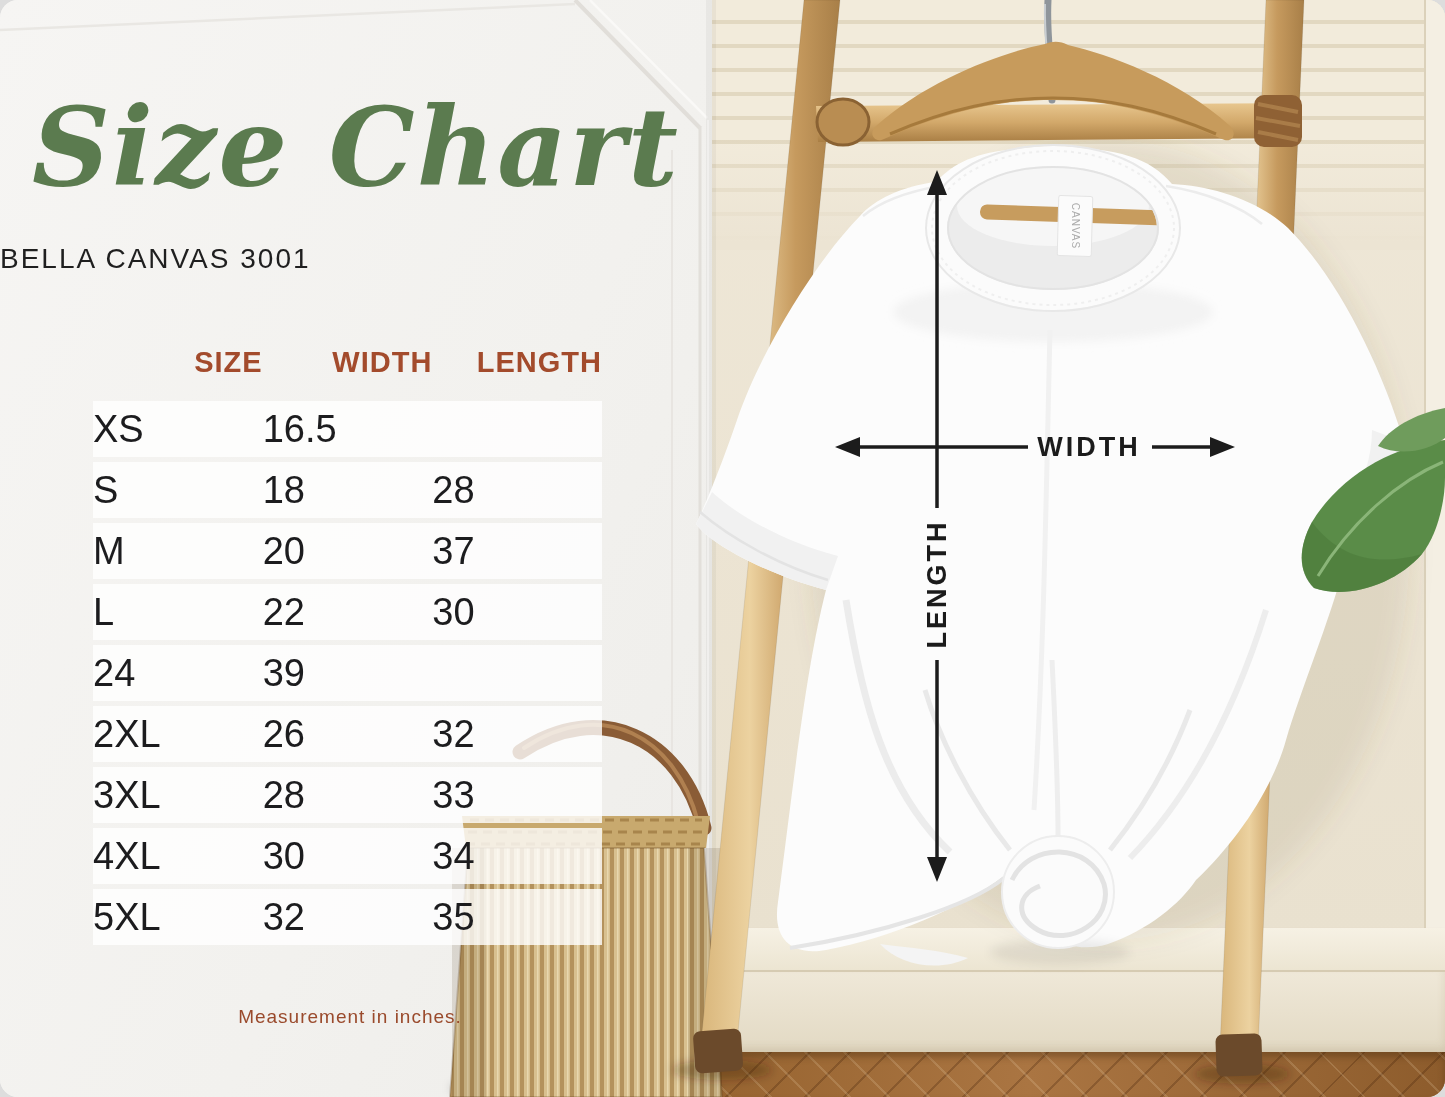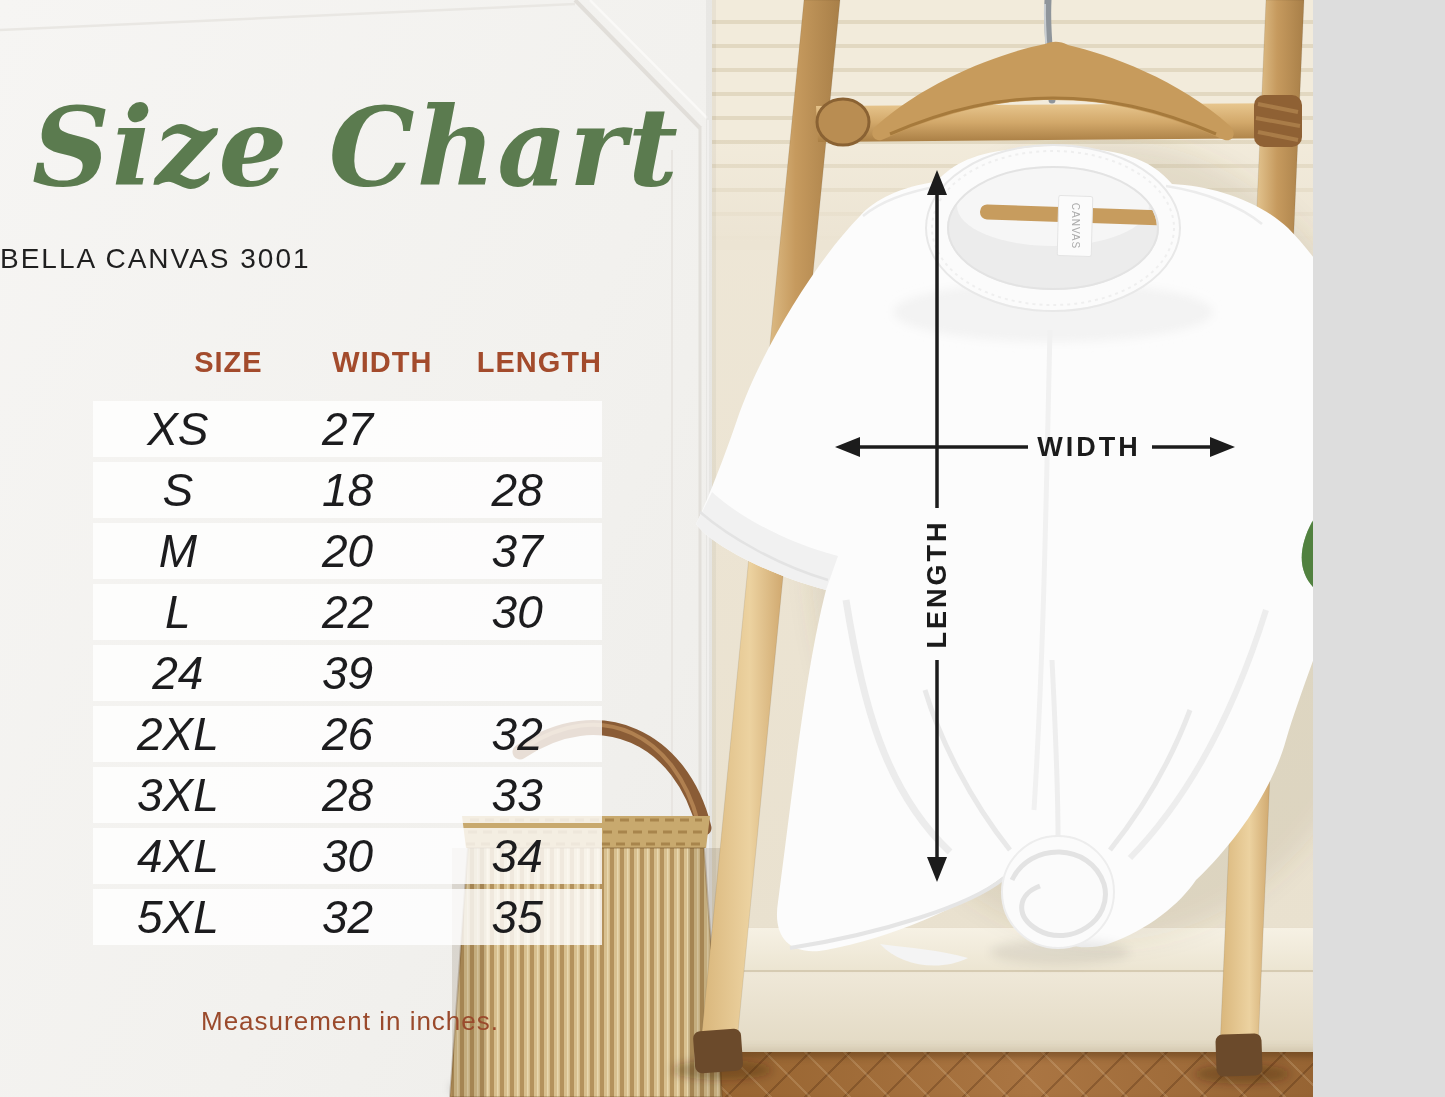--- a/index.html
+++ b/index.html
@@ -1,18 +1,18 @@
 <!DOCTYPE html>
 <html style="--title-green: #5b7b4f; --header-rust: #a34b2c; --note-rust: #9a4a2c; --text-dark: #1c1c1e;"><head>
 <meta charset="utf-8">
 <style>
   html,body{margin:0;padding:0;background:#ddd;}
   .stage{
-    position:relative;width:1313px;height:1097px;overflow:hidden;
-    background:#f3f2ef;font-family:"Liberation Sans",sans-serif;
+    position:relative;width:1445px;height:1097px;overflow:hidden;
+    background:#f3f2ef;font-family:"Liberation Sans",sans-serif;border-radius:18px;
     -webkit-font-smoothing:antialiased;
   }
   .stage *{box-sizing:border-box;}
   .abs{position:absolute;}
 
   
   .left-wall{left:0;top:0;width:712px;height:1097px;
     background:linear-gradient(115deg,#f6f5f3 0%,#f2f1ee 60%,#eeedea 100%);}
   .right-wall{left:712px;top:0;width:733px;height:935px;
     background:linear-gradient(180deg,#efe8d8 0%,#ece4d3 55%,#e9e1cf 100%);}
@@ -45,24 +45,24 @@
     font-size:108px;line-height:1.18;letter-spacing:2px;
     color:var(--title-green,#5b7b4f);}
   .subtitle{left:0;top:243px;width:712px;
     font-size:28px;letter-spacing:2px;color:#1f1f1f;}
   .size-table{left:93px;top:346px;width:509px;}
   .thead{display:grid;grid-template-columns:1fr 1fr 1fr;text-align:right;
     font-weight:700;font-size:29px;letter-spacing:1px;
     color:var(--header-rust,#a34b2c);}
   .table-rows{margin-top:22px;}
   .trow{display:grid;grid-template-columns:1fr 1fr 1fr;height:56px;margin-bottom:5px;
-    background:rgba(255,255,255,.8);align-items:center;text-align:center;
-    font-size:46px;color:var(--text-dark,#1c1c1e);font-style:italic;}
+    background:rgba(255,255,255,.8);align-items:center;text-align:left;
+    font-size:38px;color:var(--text-dark,#1c1c1e);}
   .footer-note{left:0;top:1006px;width:700px;text-align:center;
-    font-size:26px;letter-spacing:1px;color:var(--note-rust,#9a4a2c);}
+    font-size:19px;letter-spacing:1px;color:var(--note-rust,#9a4a2c);}
   .width-label{left:1089px;top:447px;transform:translate(-50%,-50%);
     font-size:27px;font-weight:700;letter-spacing:3px;color:#1b1b1b;white-space:nowrap;}
   .length-label{left:937px;top:584px;transform:translate(-50%,-50%) rotate(-90deg);
     font-size:27px;font-weight:700;letter-spacing:3px;color:#1b1b1b;white-space:nowrap;}
   .tshirt-tag-label{left:1075px;top:226px;transform:translate(-50%,-50%) rotate(90deg);
     font-size:10px;letter-spacing:1px;color:#ababab;white-space:nowrap;}
 </style>
 </head>
 <body>
 
@@ -212,21 +212,21 @@
 
   <div class="abs size-table">
     <div class="thead">
       <div>SIZE</div>
       <div>WIDTH</div>
       <div>LENGTH</div>
     </div>
     <div class="table-rows">
         <div class="trow">
           <div>XS</div>
-          <div>27</div>
+          <div>16.5</div>
         </div>
         <div class="trow">
           <div>S</div>
           <div>18</div>
           <div>28</div>
         </div>
         <div class="trow">
           <div>M</div>
           <div>20</div>
           <div>37</div>

